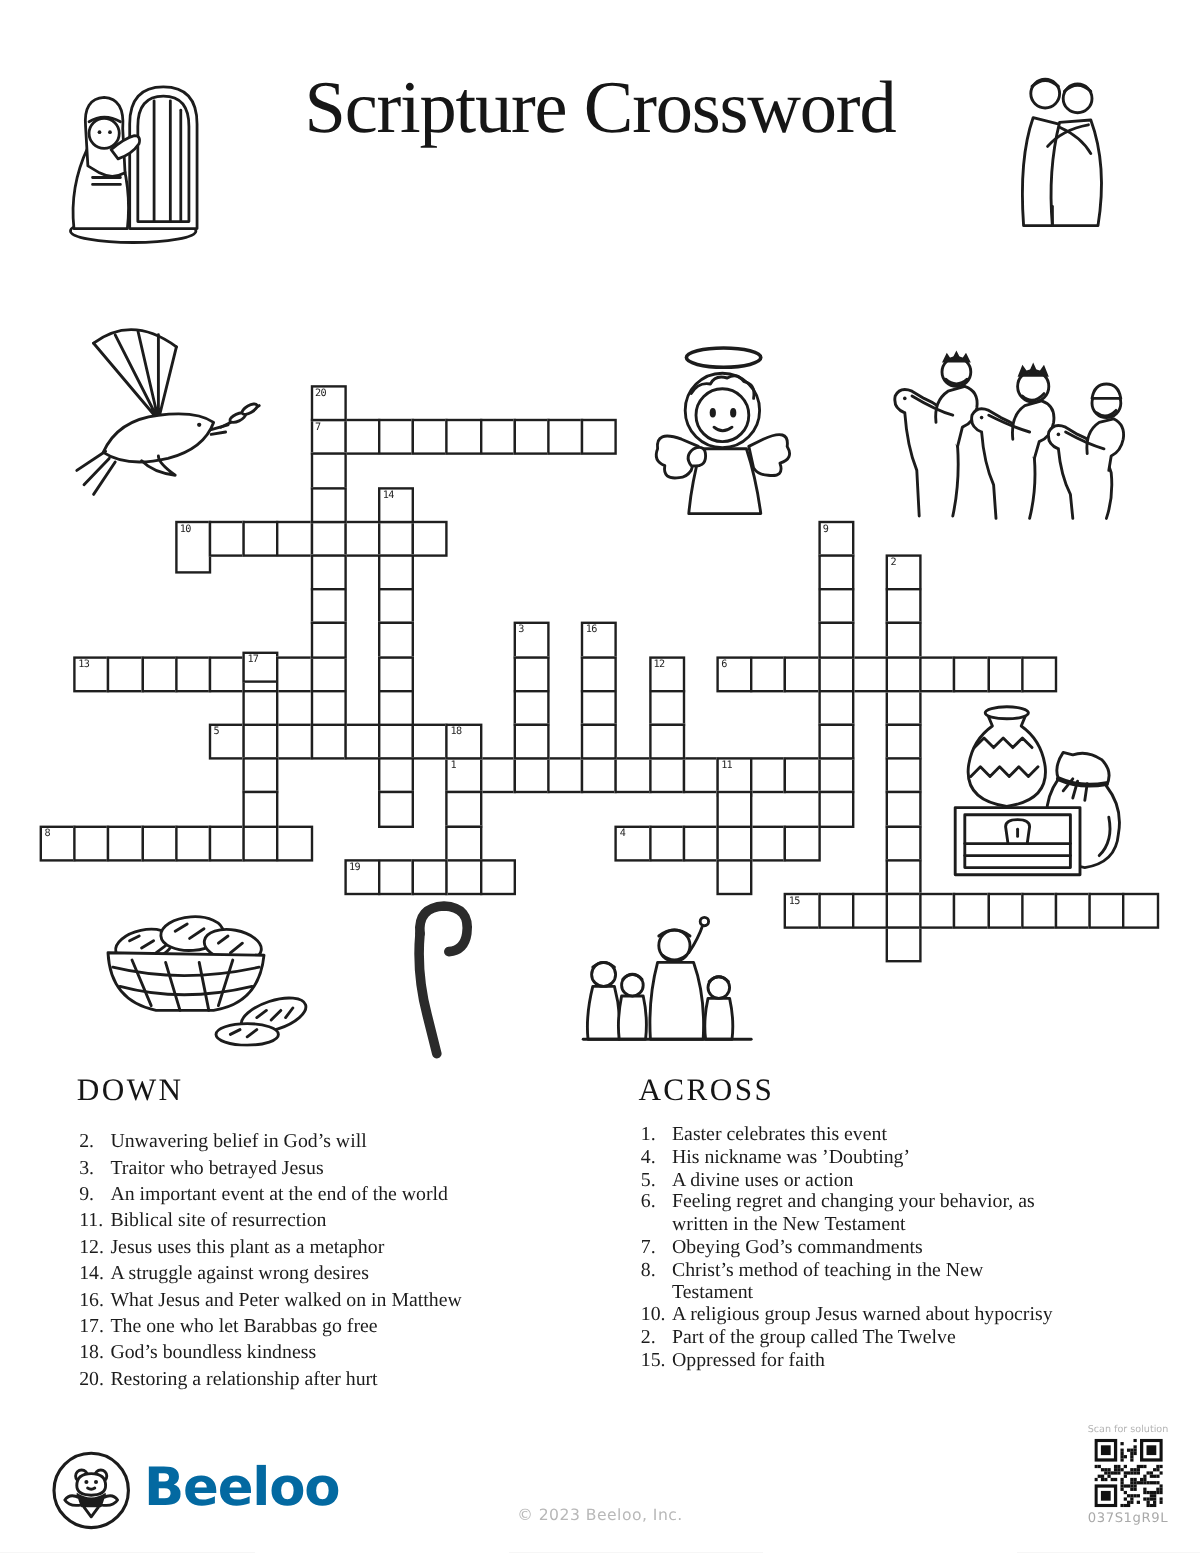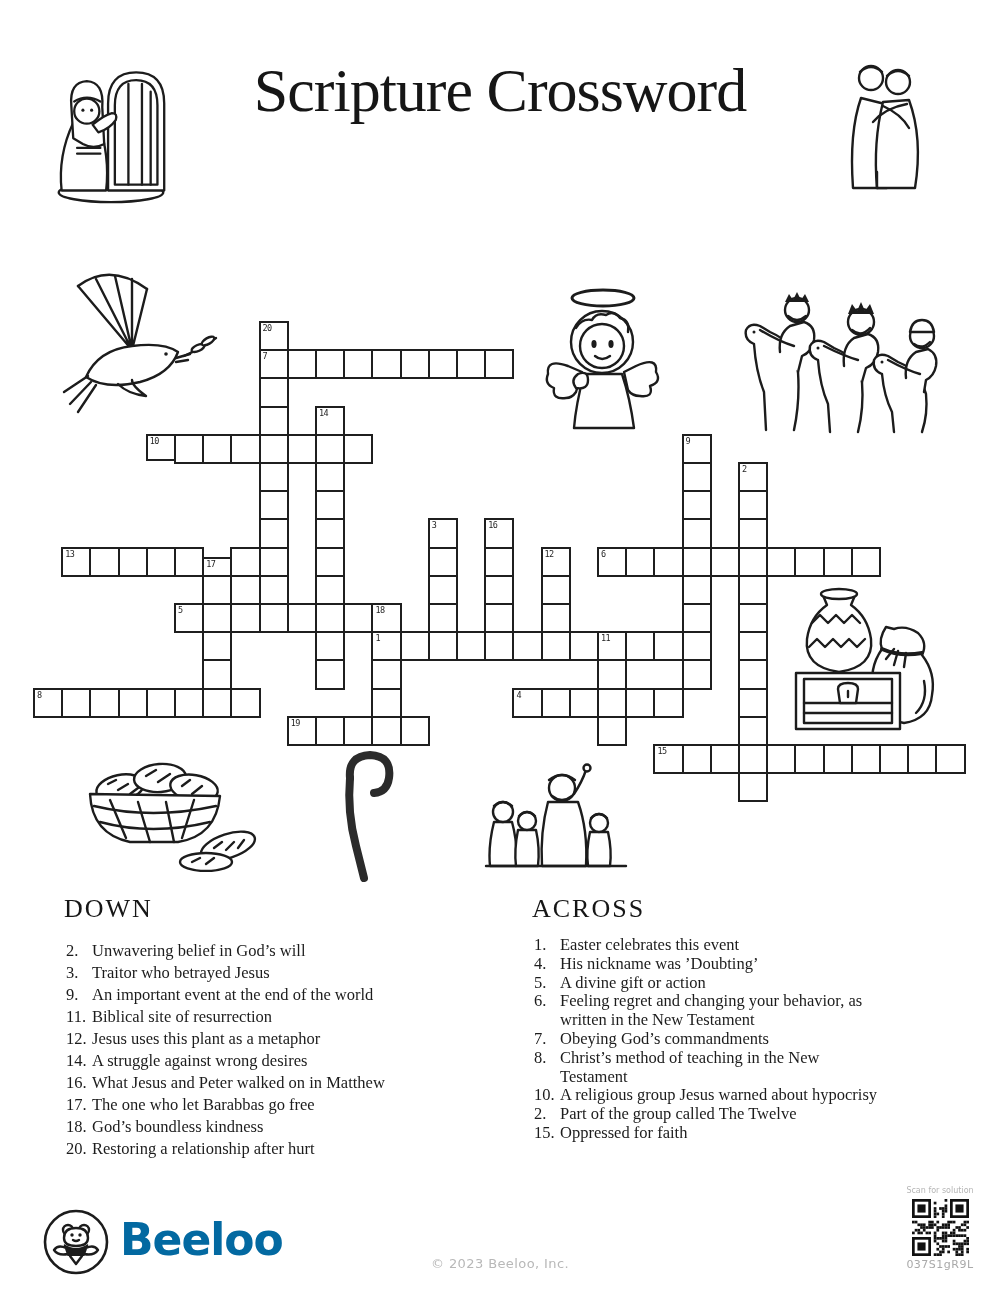--- a/index.html
+++ b/index.html
@@ -284,21 +284,21 @@
       <div class="cell" style="left: 197.4px; top: 366.6px; width: 30.2px; height: 30.2px;"></div>
       <div class="cell" style="left: 648.6px; top: 112.8px; width: 30.2px; height: 30.2px;">
         <span class="cnum">9</span>
       </div>
       <div class="cell" style="left: 648.6px; top: 141px; width: 30.2px; height: 30.2px;"></div>
       <div class="cell" style="left: 648.6px; top: 169.2px; width: 30.2px; height: 30.2px;"></div>
       <div class="cell" style="left: 648.6px; top: 197.4px; width: 30.2px; height: 30.2px;"></div>
       <div class="cell" style="left: 648.6px; top: 253.8px; width: 30.2px; height: 30.2px;"></div>
       <div class="cell" style="left: 648.6px; top: 282px; width: 30.2px; height: 30.2px;"></div>
       <div class="cell" style="left: 648.6px; top: 338.4px; width: 30.2px; height: 30.2px;"></div>
-      <div class="cell" style="left: 112.8px; top: 112.8px; width: 30.2px; height: 27px;">
+      <div class="cell" style="left: 112.8px; top: 112.8px; width: 30.2px; height: 44px;">
         <span class="cnum">10</span>
       </div>
       <div class="cell" style="left: 141px; top: 112.8px; width: 30.2px; height: 30.2px;"></div>
       <div class="cell" style="left: 169.2px; top: 112.8px; width: 30.2px; height: 30.2px;"></div>
       <div class="cell" style="left: 197.4px; top: 112.8px; width: 30.2px; height: 30.2px;"></div>
       <div class="cell" style="left: 225.6px; top: 112.8px; width: 30.2px; height: 30.2px;"></div>
       <div class="cell" style="left: 253.8px; top: 112.8px; width: 30.2px; height: 30.2px;"></div>
       <div class="cell" style="left: 282px; top: 112.8px; width: 30.2px; height: 30.2px;"></div>
       <div class="cell" style="left: 310.2px; top: 112.8px; width: 30.2px; height: 30.2px;"></div>
       <div class="cell" style="left: 564px; top: 338.4px; width: 30.2px; height: 30.2px;"></div>
@@ -308,21 +308,21 @@
       </div>
       <div class="cell" style="left: 507.6px; top: 253.8px; width: 30.2px; height: 30.2px;"></div>
       <div class="cell" style="left: 507.6px; top: 282px; width: 30.2px; height: 30.2px;"></div>
       <div class="cell" style="left: 28.2px; top: 225.6px; width: 30.2px; height: 30.2px;">
         <span class="cnum">13</span>
       </div>
       <div class="cell" style="left: 56.4px; top: 225.6px; width: 30.2px; height: 30.2px;"></div>
       <div class="cell" style="left: 84.6px; top: 225.6px; width: 30.2px; height: 30.2px;"></div>
       <div class="cell" style="left: 112.8px; top: 225.6px; width: 30.2px; height: 30.2px;"></div>
       <div class="cell" style="left: 141px; top: 225.6px; width: 30.2px; height: 30.2px;"></div>
-      <div class="cell" style="left: 169.2px; top: 236px; width: 30.2px; height: 26px;">
+      <div class="cell" style="left: 169.2px; top: 222px; width: 30.2px; height: 26px;">
         <span class="cnum">17</span>
       </div>
       <div class="cell" style="left: 197.4px; top: 225.6px; width: 30.2px; height: 30.2px;"></div>
       <div class="cell" style="left: 225.6px; top: 225.6px; width: 30.2px; height: 30.2px;"></div>
       <div class="cell" style="left: 282px; top: 84.6px; width: 30.2px; height: 30.2px;">
         <span class="cnum">14</span>
       </div>
       <div class="cell" style="left: 282px; top: 141px; width: 30.2px; height: 30.2px;"></div>
       <div class="cell" style="left: 282px; top: 169.2px; width: 30.2px; height: 30.2px;"></div>
       <div class="cell" style="left: 282px; top: 197.4px; width: 30.2px; height: 30.2px;"></div>
@@ -420,21 +420,21 @@
       <li>
         <span class="cn">1.</span>
         <span class="ct">Easter celebrates this event</span>
       </li>
       <li>
         <span class="cn">4.</span>
         <span class="ct">His nickname was ’Doubting’</span>
       </li>
       <li>
         <span class="cn">5.</span>
-        <span class="ct">A divine gift or action</span>
+        <span class="ct">A divine uses or action</span>
       </li>
       <li>
         <span class="cn">6.</span>
         <span class="ct">Feeling regret and changing your behavior, as
 written in the New Testament</span>
       </li>
       <li>
         <span class="cn">7.</span>
         <span class="ct">Obeying God’s commandments</span>
       </li>

